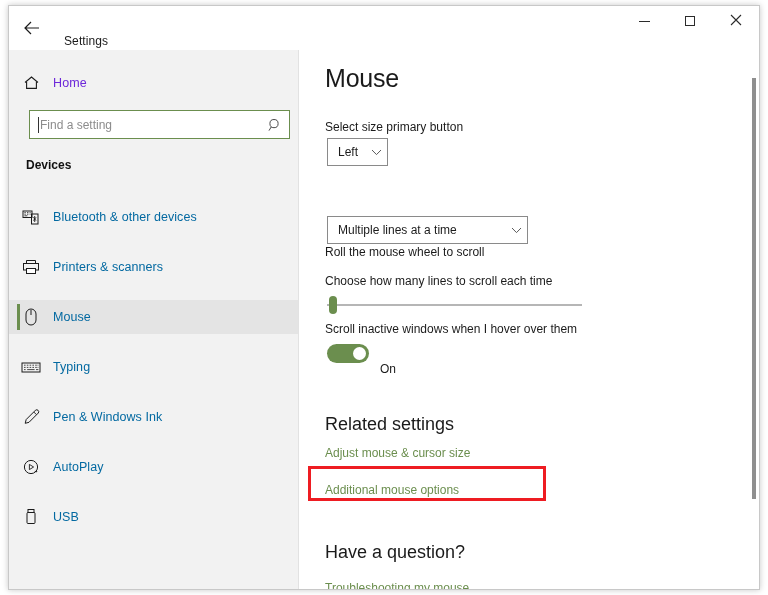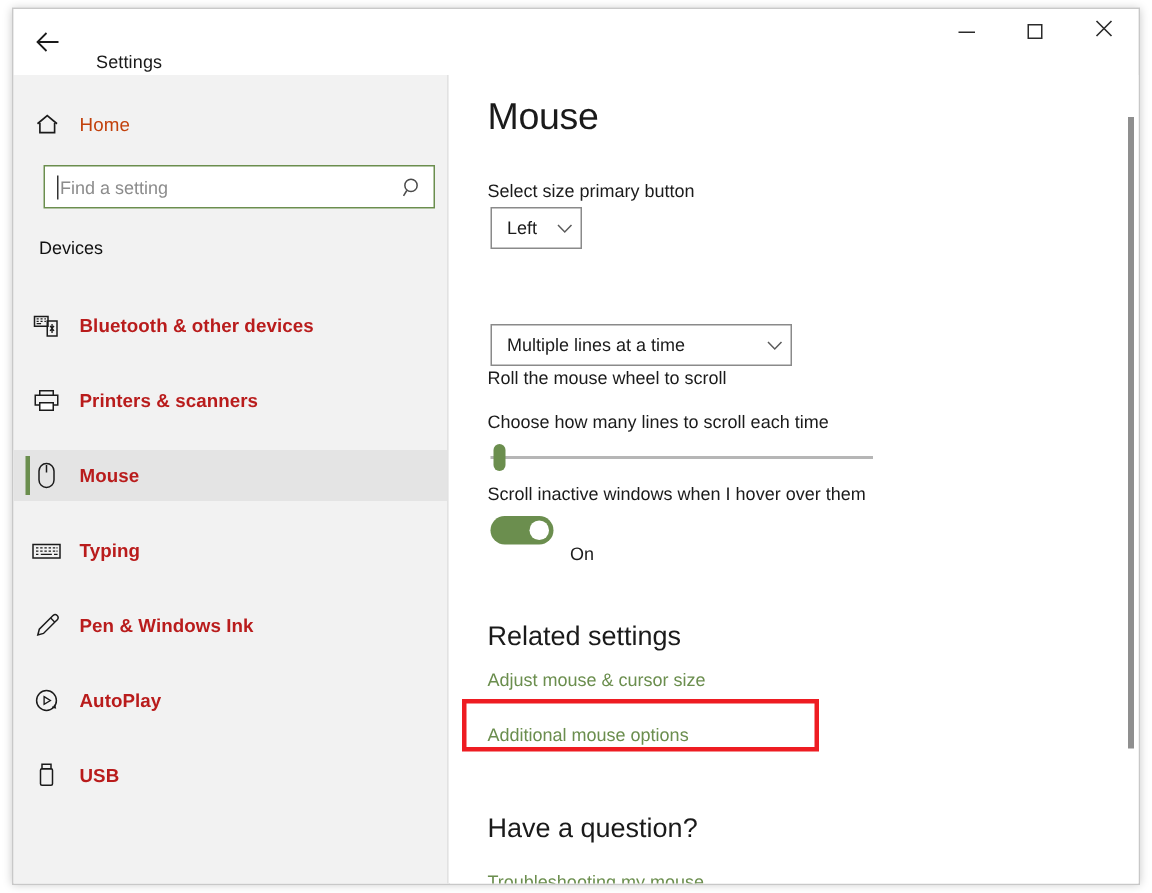--- a/index.html
+++ b/index.html
@@ -63,21 +63,21 @@
     display: flex; align-items: center;
     cursor: default;
   }
   .side-icon {
     width: 44px; min-width: 44px;
     display: flex; align-items: center; justify-content: center;
     color: #1b1b1b;
   }
   .side-icon svg { display: block; }
   #home-label {
-    font-size: 12.5px; color: #c2410c; letter-spacing: .1px;
+    font-size: 12.5px; color: #6d28d9; letter-spacing: .1px;
   }
 
   #search-wrap {
     position: absolute; left: 20px; top: 60px;
     width: 261px; height: 29px;
     background: #ffffff;
     border: 1px solid #6b8e4e;
   }
   #search-caret {
     position: absolute; left: 8px; top: 6px;
@@ -93,42 +93,42 @@
   #search-input::placeholder { color: #8c8c8c; }
   #search-icon-btn {
     position: absolute; right: 4px; top: 4px;
     width: 20px; height: 20px;
     display: flex; align-items: center; justify-content: center;
     color: #4a4a4a;
   }
 
   #devices-header {
     position: absolute; left: 17px; top: 108px;
-    font-size: 12px; font-weight: normal; color: #121212;
+    font-size: 12px; font-weight: bold; color: #121212;
   }
 
   #nav-list {
     position: absolute; left: 0; top: 150px;
     width: 100%;
   }
   .nav-item {
     position: relative;
     height: 34px;
     margin-bottom: 16px;
     display: flex; align-items: center;
     cursor: default;
   }
   .nav-item.selected { background: #e4e4e4; }
   .nav-item.selected::before {
     content: "";
     position: absolute; left: 8px; top: 4px;
     width: 3px; height: 26px;
     background: #6b8e4e;
   }
-  .nav-label { font-size: 12.5px; color: #b91c1c; letter-spacing: .05px; font-weight: bold; }
+  .nav-label { font-size: 12.5px; color: #0369a1; letter-spacing: .05px; }
 
   
   #content {
     position: absolute; left: 291px; top: 44px;
     width: 461px; height: 541px;
     background: #ffffff;
     overflow: hidden;
   }
   #page-title {
     position: absolute; left: 25px; top: 14px;

